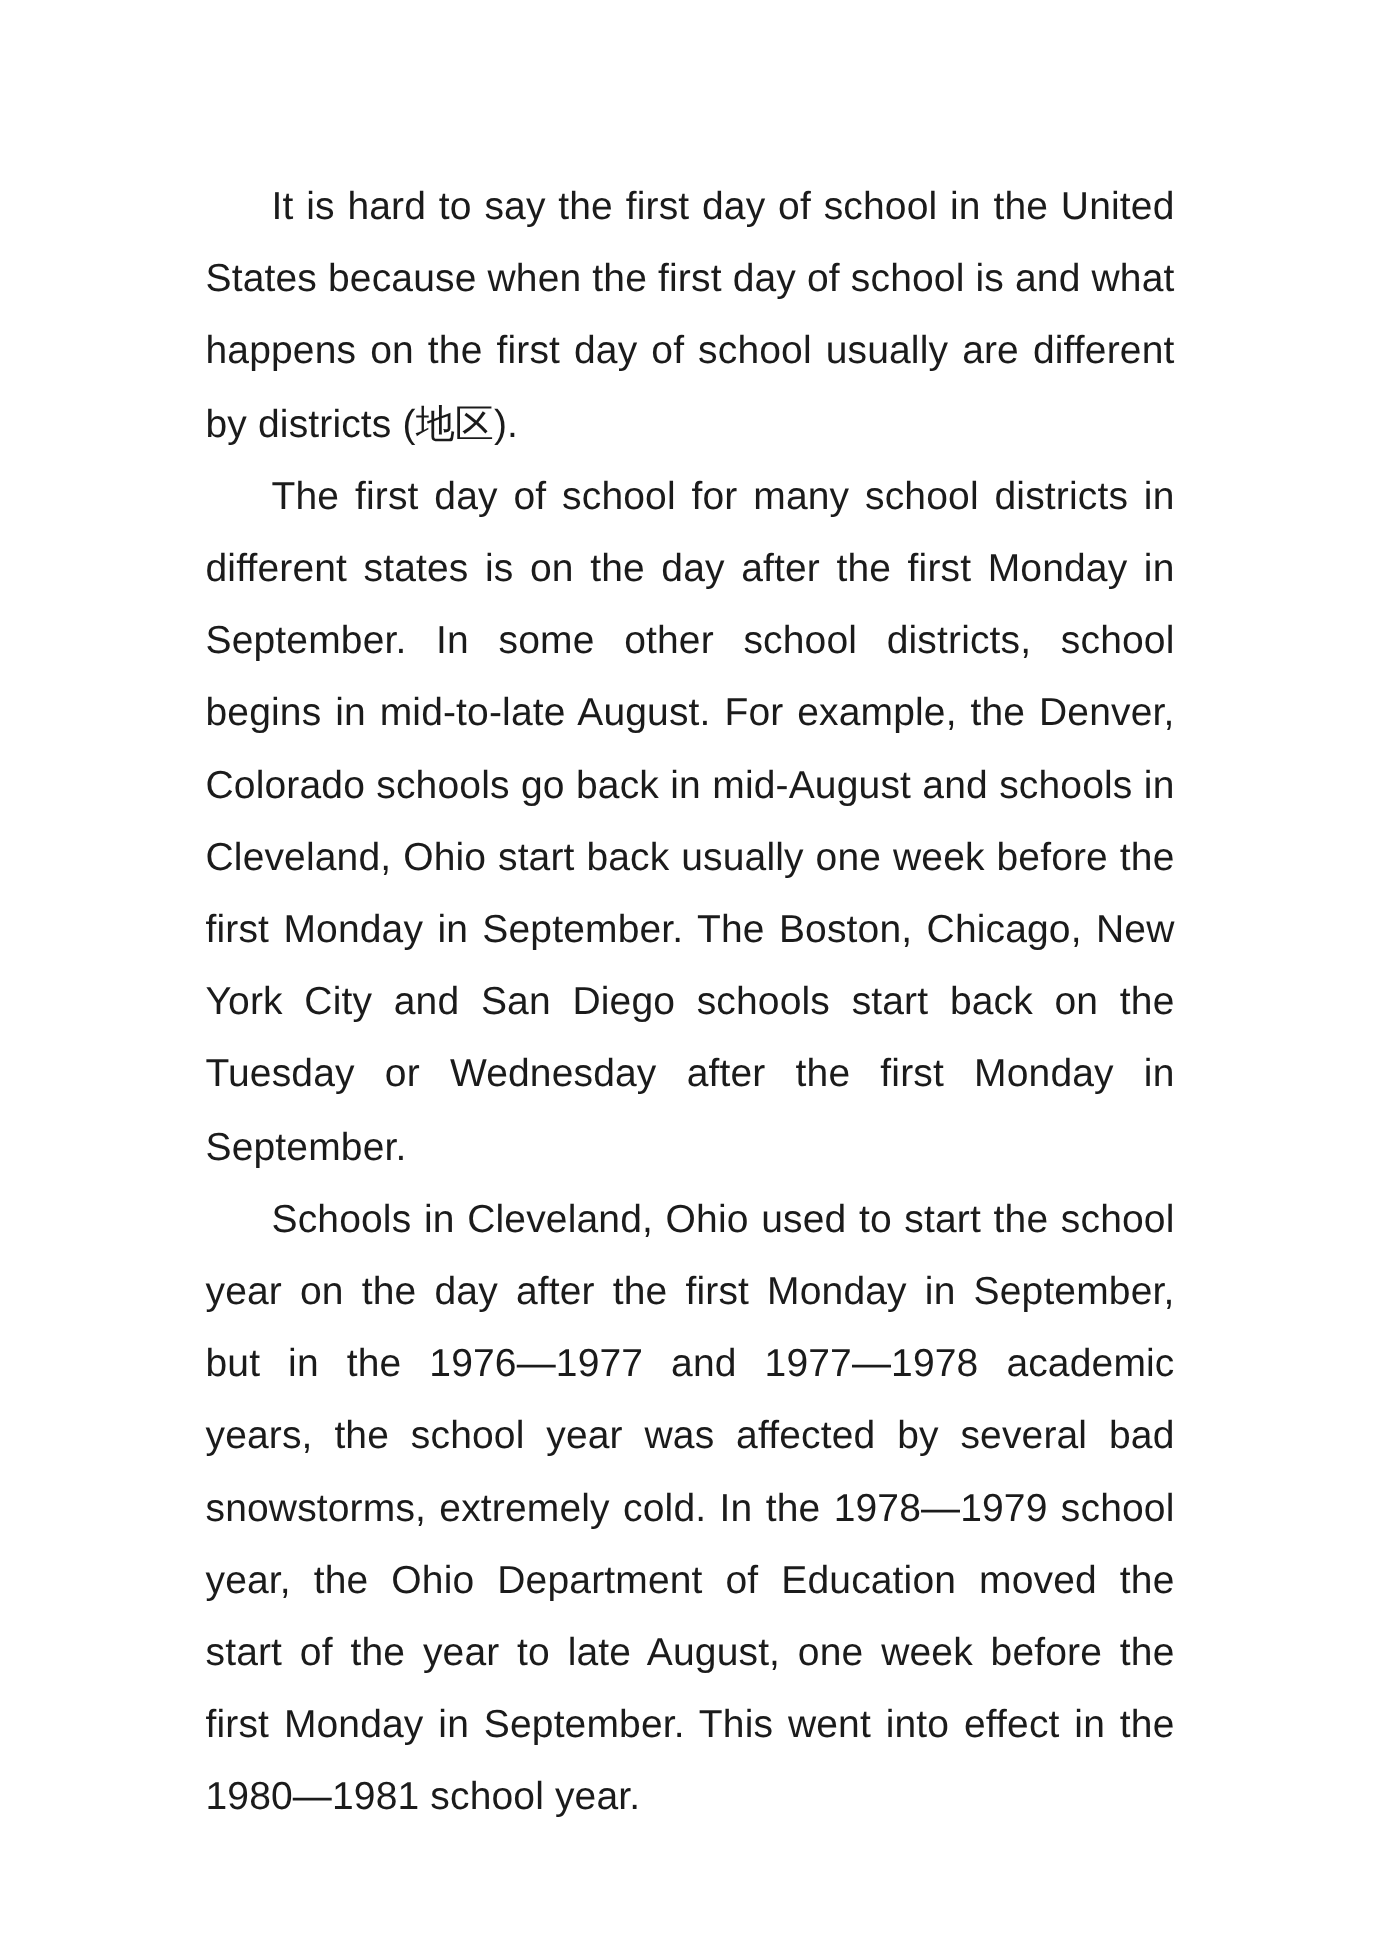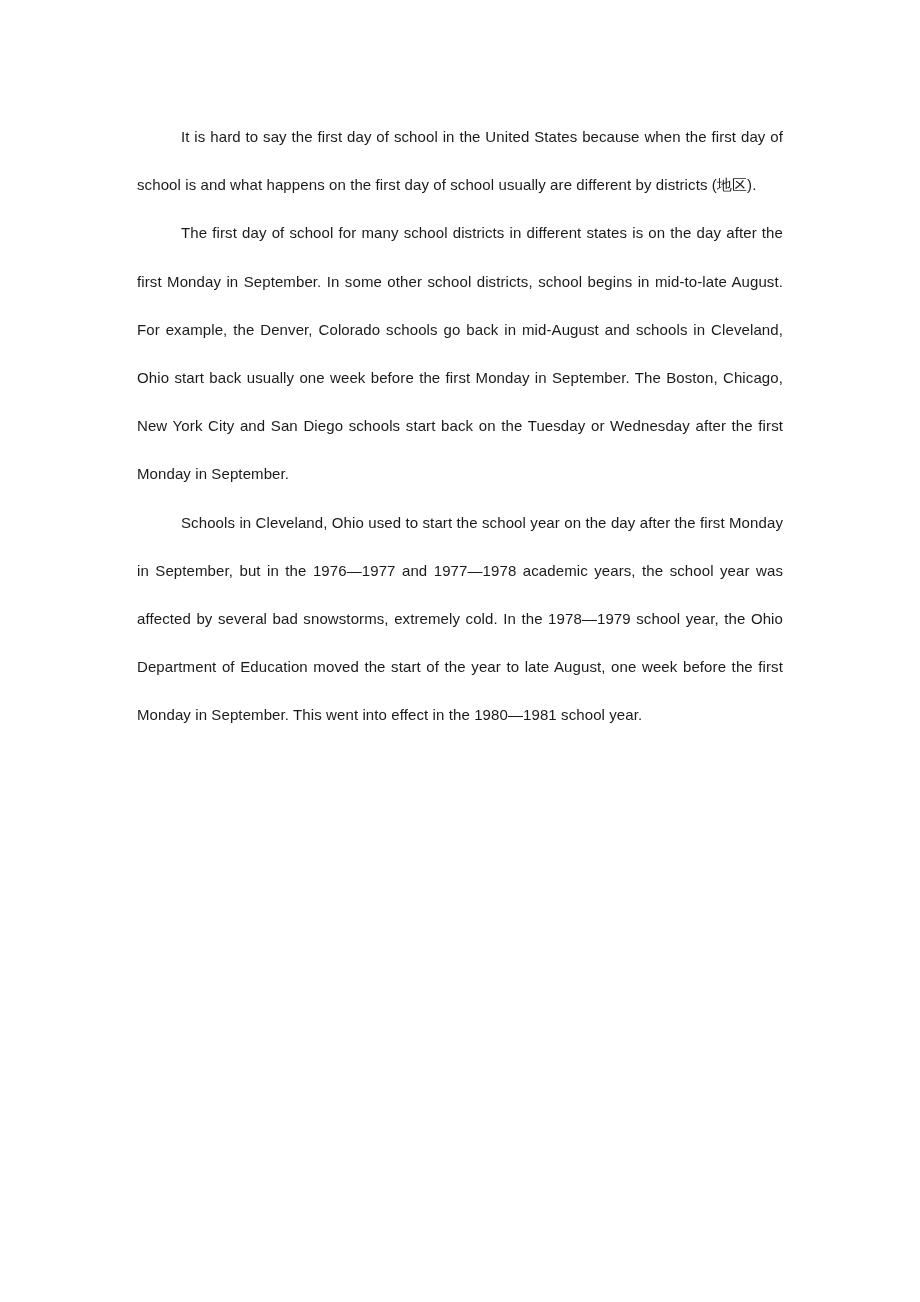--- a/index.html
+++ b/index.html
@@ -26,21 +26,21 @@
     left: 137px;
     top: 113px;
     width: 646px;
   }
   p.para {
     margin: 0;
     padding: 0;
     text-align: justify;
     text-justify: inter-word;
     text-indent: 44px;
-    font-size: 15px;
+    font-size: 26px;
     line-height: 48.2px;
     color: #1b1b1b;
     font-weight: 400;
     letter-spacing: 0.1px;
     word-spacing: 0px;
     -webkit-font-smoothing: antialiased;
   }
   
   p.para:last-child {
     text-align: justify;

